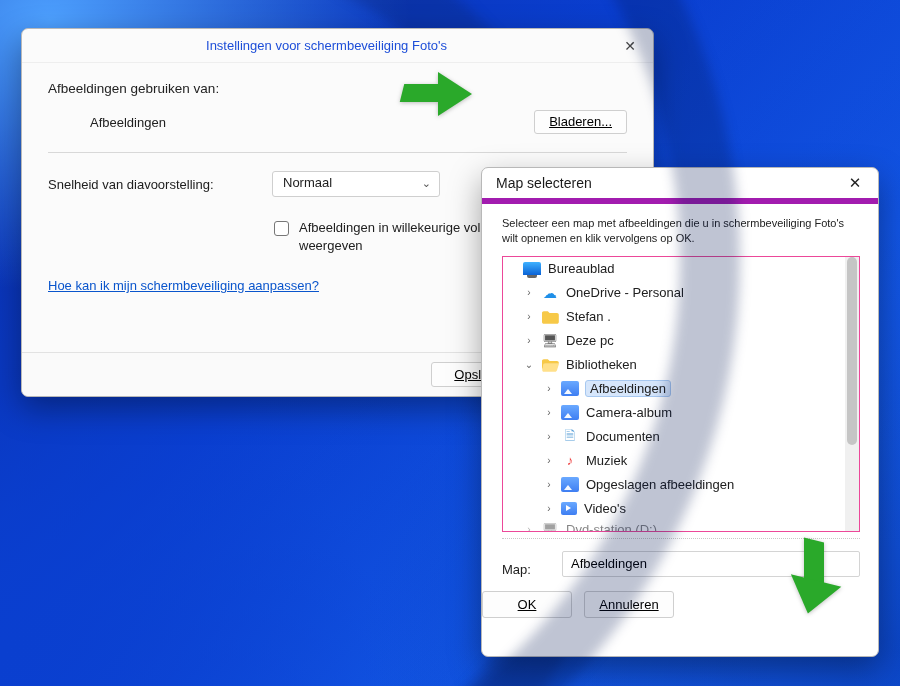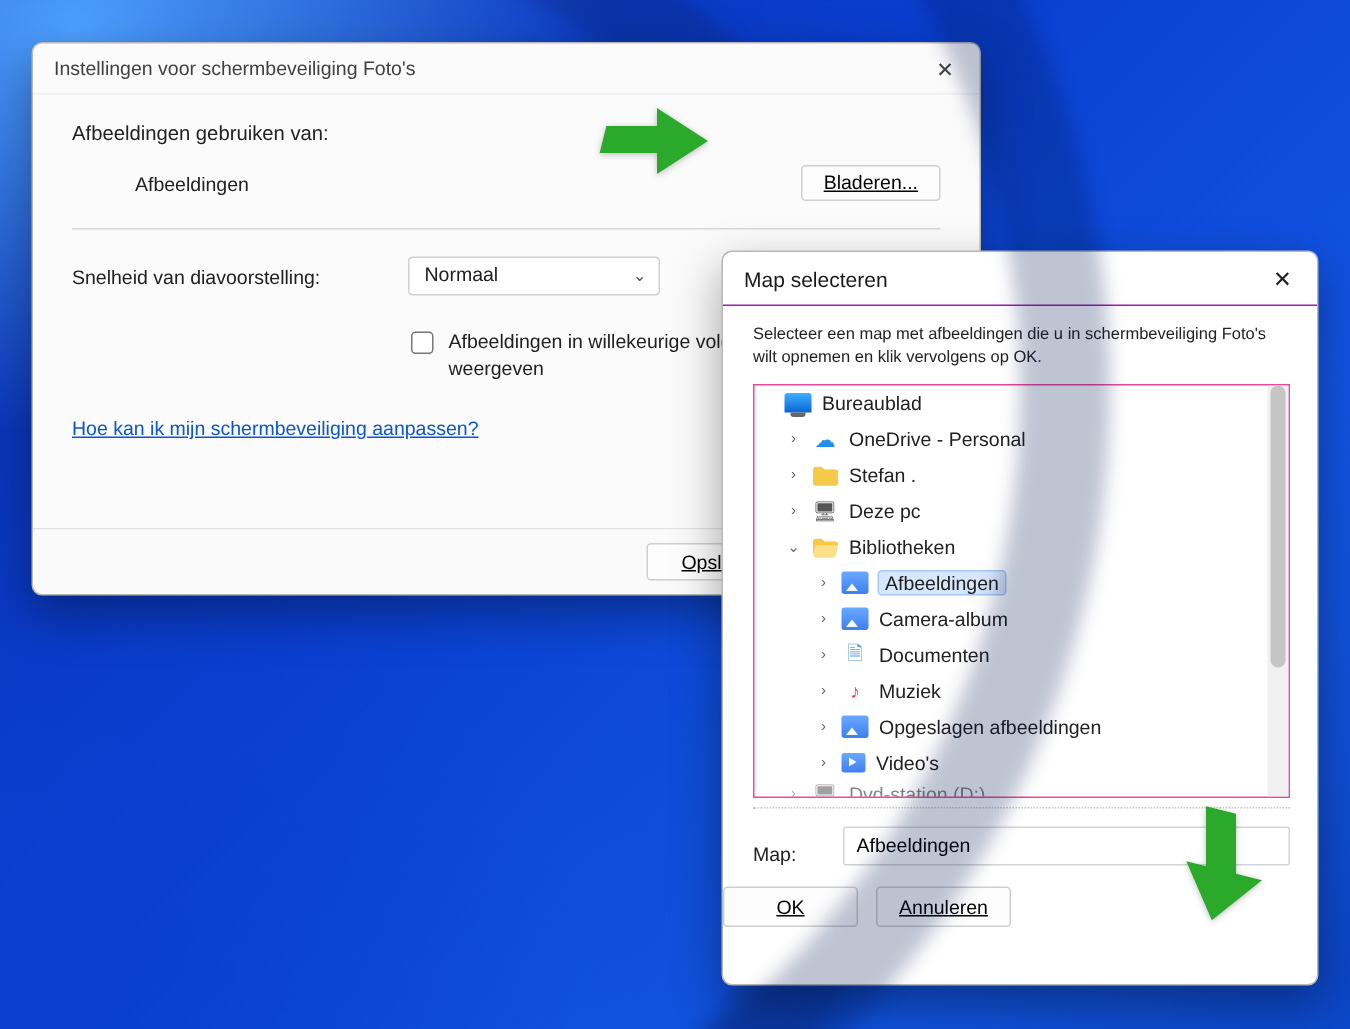--- a/index.html
+++ b/index.html
@@ -45,21 +45,21 @@
     left: 21px; top: 28px;
     width: 633px; height: 369px;
     background:#fbfbfb;
   }
   .titlebar {
     display:flex; align-items:center;
     height: 34px;
     padding: 0 10px 0 14px;
     border-bottom: 1px solid #eee;
   }
-  .titlebar .title { color:#404040; font-size:13px; flex:1; }
+  .titlebar .title { color:#1d4ed8; font-size:13px; flex:1;text-align:center; }
   .close-x { width:26px; text-align:center; color:#444; font-size:14px; cursor:pointer; }
   .settings-body { padding: 18px 26px 0 26px; }
   .row1 { margin-bottom: 10px; }
   .row1 .lbl { font-size:13.5px; color:#222; }
   .row2 { display:flex; align-items:center; margin:14px 0 18px 0; }
   .row2 .indent { margin-left: 42px; width: 210px; }
   .row2 .spacer { flex:1; }
 
   .btn {
     background:#fdfdfd;
@@ -107,21 +107,21 @@
   
   .win-picker {
     left: 481px; top: 167px;
     width: 398px; height: 490px;
     background:#fff;
   }
   .picker-titlebar {
     display:flex; align-items:center;
     height: 36px;
     padding: 0 10px 0 14px;
-    border-bottom: 1px solid #a21caf;
+    border-bottom: 6px solid #a21caf;
   }
   .picker-title { font-size:14px; color:#1a1a1a; flex:1; }
   .picker-close { width:26px; text-align:center; color:#222; font-size:15px; cursor:pointer;}
 
   .picker-body { padding: 12px 18px 0 20px; }
   .picker-instr { font-size:11px; color:#222; line-height:1.35; margin-bottom:10px;}
 
   .tree-wrap {
     position:relative;
     height: 276px;

